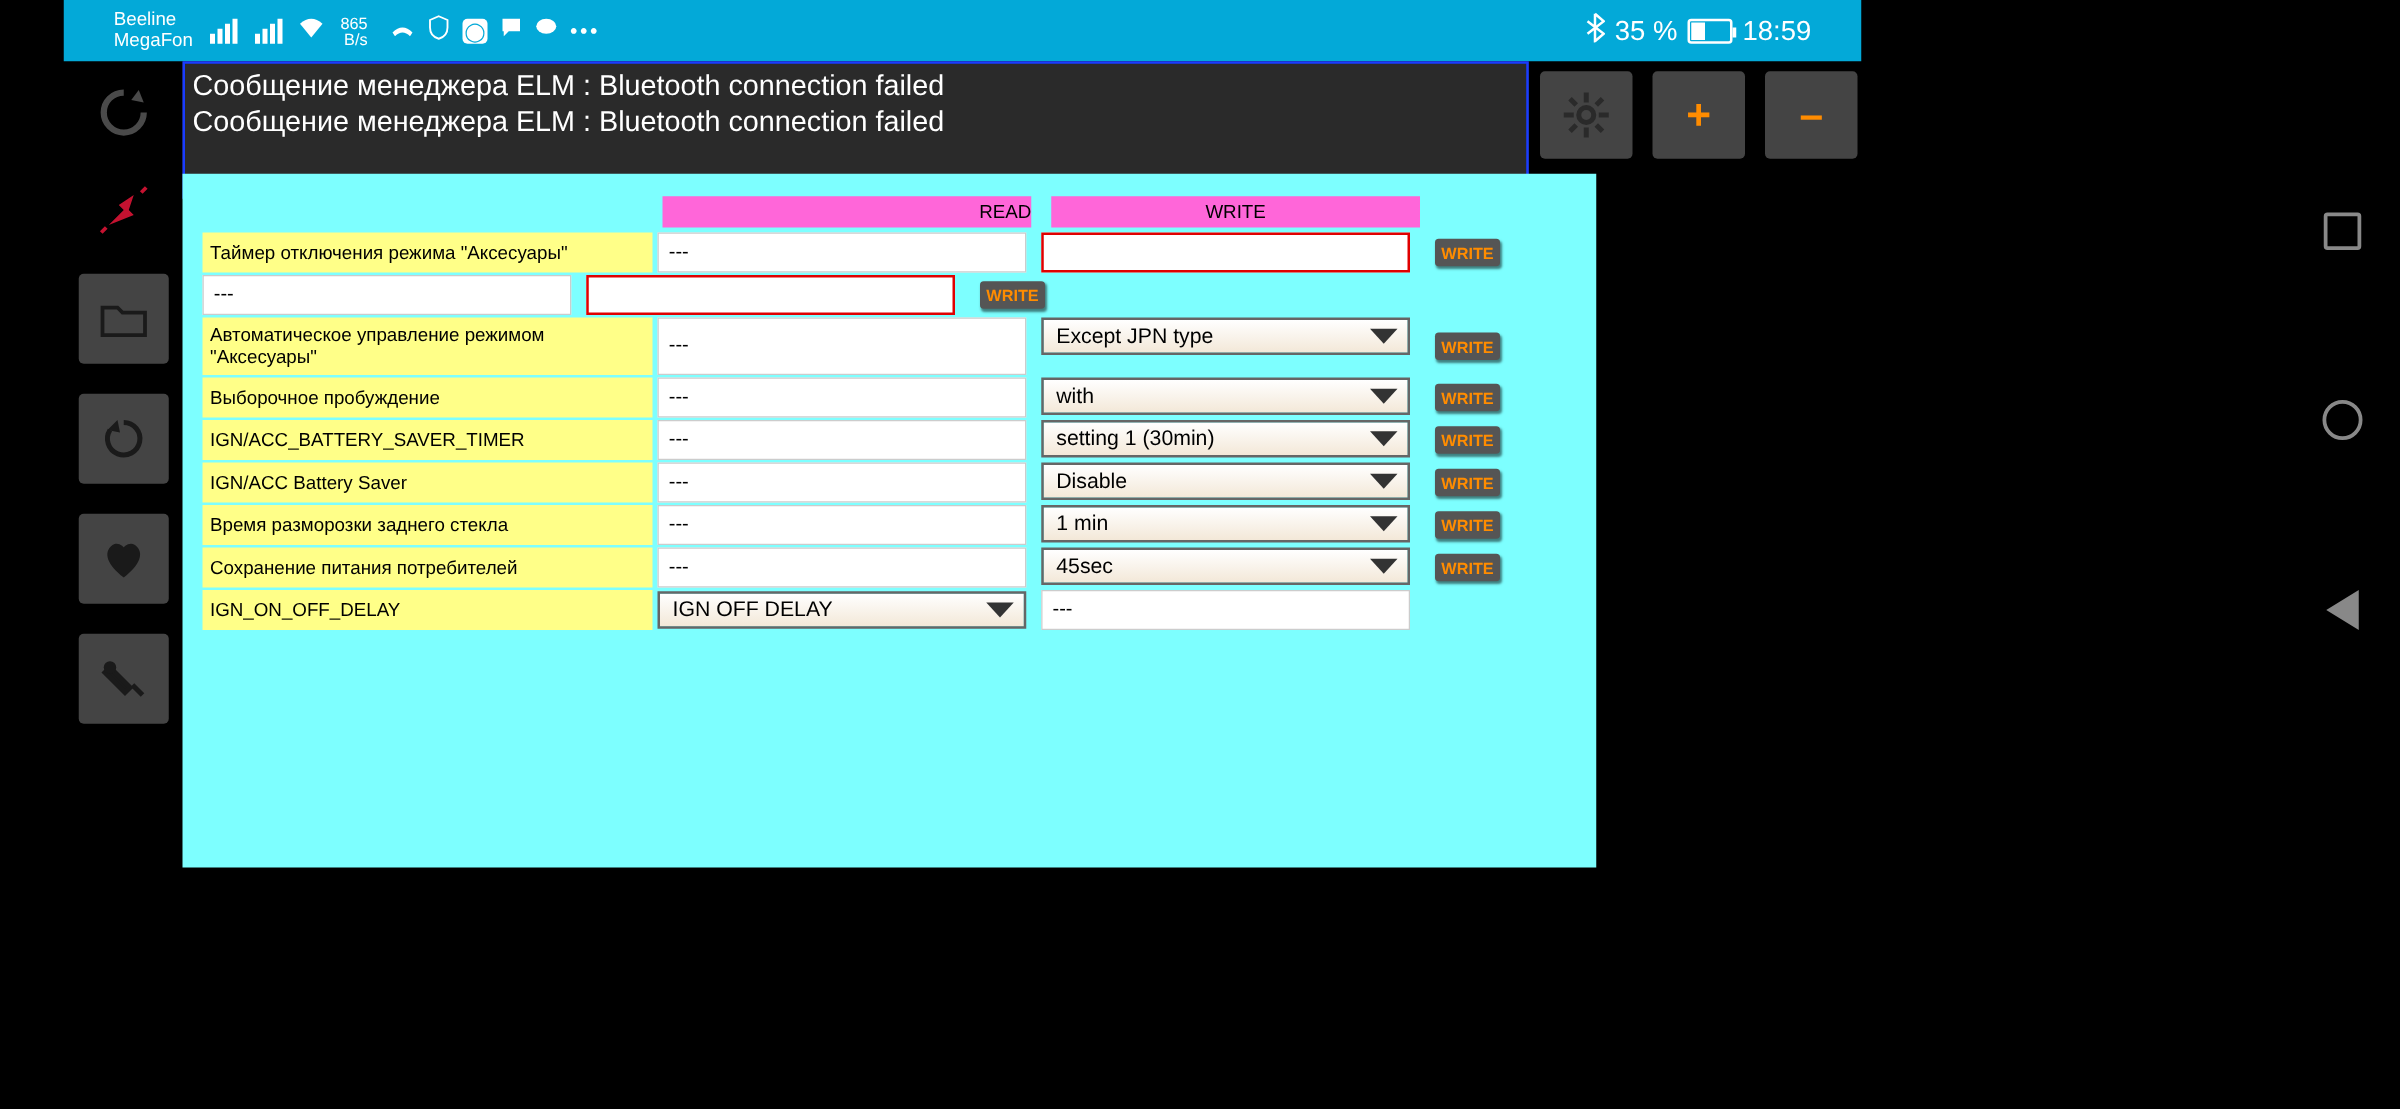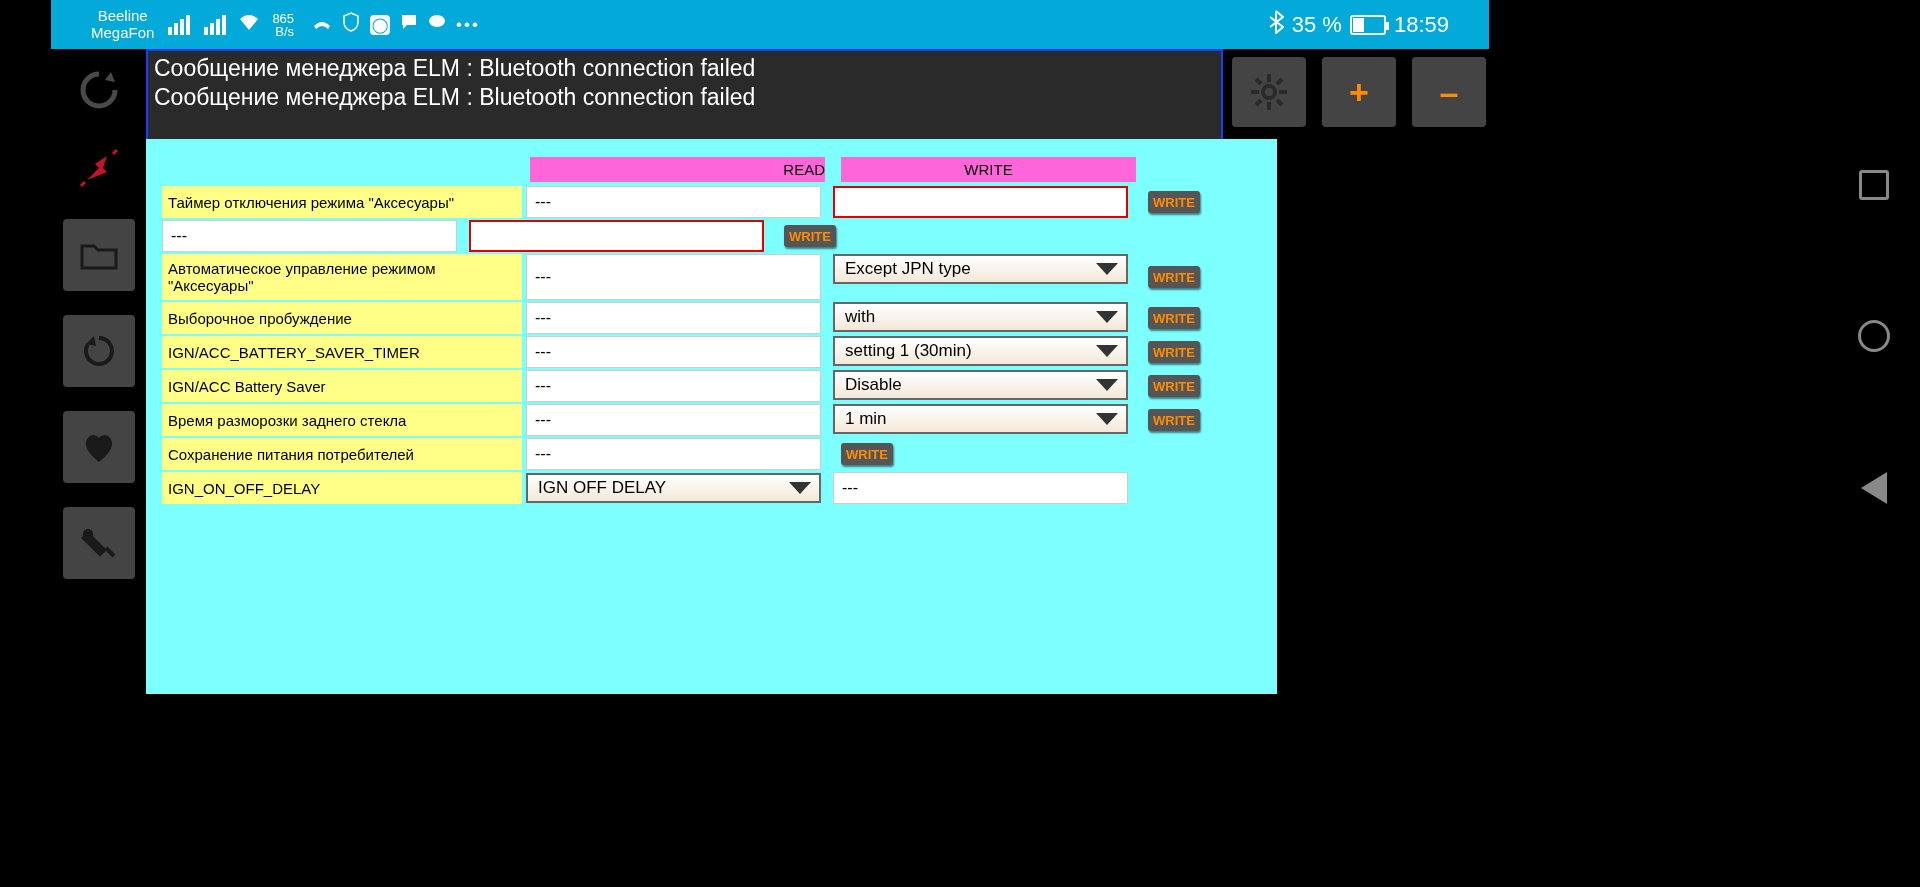--- a/index.html
+++ b/index.html
@@ -32,21 +32,21 @@
     display: flex;
     align-items: center;
     font-size: 17px;
   }
   .status-left {
     display: flex;
     align-items: center;
     gap: 8px;
     padding-left: 40px;
   }
-  .carrier { font-size: 15px; line-height: 1.1; text-align: center; }
+  .carrier { font-size: 15px; line-height: 1.1; }
   .signal-group { display:flex; align-items:flex-end; gap:2px; margin-left:6px;}
   .sig-bar { width:4px; background:#fff; }
   .wifi-ic { margin-left:4px; }
   .data-rate { font-size:13px; line-height:1; margin-left:4px; text-align:right;}
   .status-icons { display:flex; align-items:center; gap:10px; margin-left:10px;}
   .status-right {
     margin-left:auto;
     display:flex;
     align-items:center;
     gap:8px;
@@ -364,20 +364,23 @@
         <div class="cell-label">Время разморозки заднего стекла</div>
         <div class="cell-read">---</div>
         <div class="cell-write">
           <div class="dd">1 min<div class="dd-chev"></div></div>
         </div>
         <div class="btn-write">WRITE</div>
       </div>
       <div class="row">
         <div class="cell-label">Сохранение питания потребителей</div>
         <div class="cell-read">---</div>
+        <div class="cell-write">
+          <div class="dd">45sec<div class="dd-chev"></div></div>
+        </div>
         <div class="btn-write">WRITE</div>
       </div>
       <div class="row">
         <div class="cell-label">IGN_ON_OFF_DELAY</div>
         <div class="cell-read" style="padding: 0px; border: none; background: transparent; align-items: center;">
           <div class="dd">IGN OFF DELAY<div class="dd-chev"></div></div>
         </div>
         <div class="cell-write">
           <div class="write-plain">---</div>
         </div>

